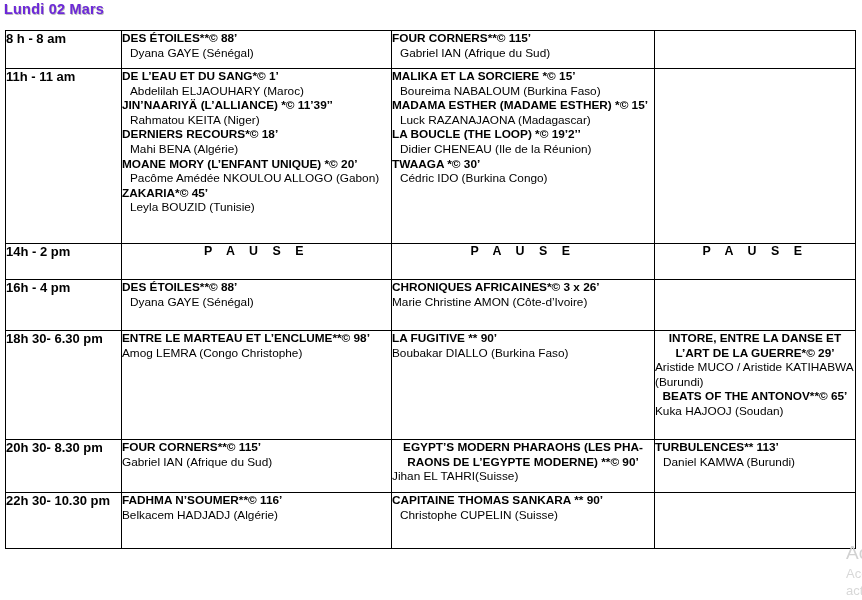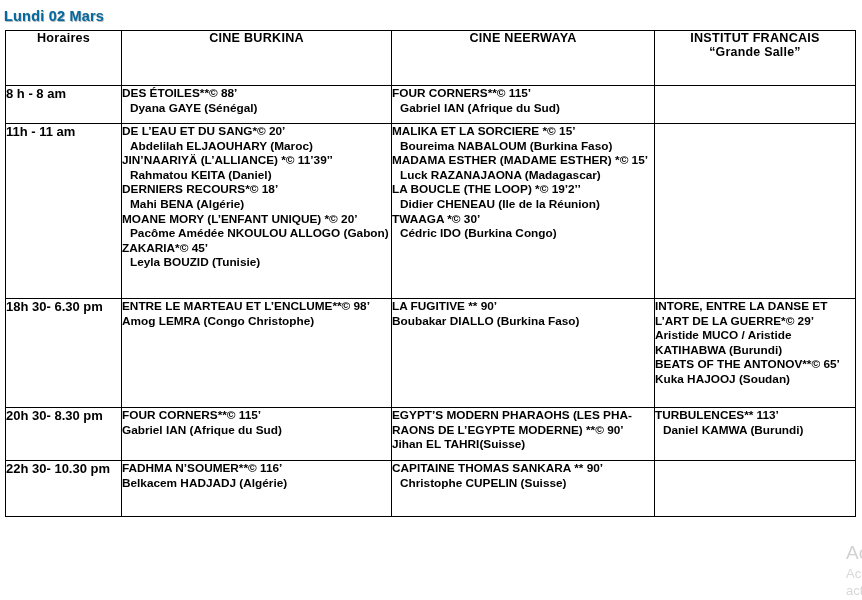--- a/index.html
+++ b/index.html
@@ -13,25 +13,25 @@
     position: relative;
     overflow: hidden;
     font-family: "Liberation Sans", sans-serif;
     color: #000000;
   }
 
   
   #page-title {
     position: absolute;
     left: 4px;
-    top: 8px;
+    top: 1px;
     font-size: 14.5px;
     font-weight: bold;
     letter-spacing: 0.2px;
-    color: #0369a1;
+    color: #6d28d9;
     text-shadow: 0.7px 0.7px 0 #bdbdbd, -0.4px -0.4px 0 #d8d8d8;
     white-space: nowrap;
   }
 
   
   #schedule-table {
     position: absolute;
     left: 5px;
     top: 30px;
     width: 850px;
@@ -81,23 +81,23 @@
   .prog-cell {
     padding: 5px 0 4px 6px;
     font-size: 11.8px;
     line-height: 14.6px;
     margin-left: 32px;
   }
   .prog-cell .film {
     font-weight: bold;
     white-space: nowrap;
   }
-  .prog-cell .film.wrap { white-space: normal; }
+  .prog-cell .film.wrap { white-space: normal; text-align: center; }
   .prog-cell .dir {
-    font-weight: bold;
+    font-weight: normal;
     padding-left: 8px;
     white-space: nowrap;
   }
   .prog-cell .dir.nopad { padding-left: 0; }
   .prog-cell .dir.wrap { white-space: normal; padding-left: 0; }
 
   
   .pause-cell {
     text-align: center;
     vertical-align: middle;
@@ -142,71 +142,80 @@
 <div id="page-title">Lundi 02 Mars</div>
 
 <table id="schedule-table">
   <colgroup>
     <col class="c-time">
       <col class="c-burk">
       <col class="c-neer">
       <col class="c-inst">
   </colgroup>
   <tbody>
-    <tr class="row-h-hdr">
-      <td class="hdr-cell">Horaires</td>
-      <td class="hdr-cell">CINE BURKINA</td>
-      <td class="hdr-cell">CINE NEERWAYA</td>
-      <td class="hdr-cell">
-        <span>INSTITUT FRANCAIS</span>
-        <span class="sub">“Grande Salle”</span>
-      </td>
-    </tr>
 
     <tr class="row-h-1">
       <td class="time-cell">8 h - 8 am</td>
       <td class="prog-cell">
         <div class="film">DES ÉTOILES**© 88’</div>
         <div class="dir">Dyana  GAYE (Sénégal)</div>
       </td>
       <td class="prog-cell">
         <div class="film">FOUR CORNERS**© 115’</div>
         <div class="dir">Gabriel IAN (Afrique du Sud)</div>
       </td>
       <td class="prog-cell empty-cell"></td>
     </tr>
 
     <tr class="row-h-2">
       <td class="time-cell">11h - 11 am</td>
       <td class="prog-cell">
-        <div class="film">DE L’EAU ET DU SANG*© 20’</div>
+        <div class="film">DE L’EAU ET DU SANG*© 1’</div>
         <div class="dir">Abdelilah ELJAOUHARY (Maroc)</div>
         <div class="film">JIN’NAARIYÄ (L’ALLIANCE) *© 11’39’’</div>
-        <div class="dir">Rahmatou KEITA (Daniel)</div>
+        <div class="dir">Rahmatou KEITA (Niger)</div>
         <div class="film">DERNIERS RECOURS*© 18’</div>
         <div class="dir">Mahi BENA (Algérie)</div>
         <div class="film">MOANE MORY (L’ENFANT UNIQUE) *© 20’</div>
         <div class="dir">Pacôme Amédée NKOULOU ALLOGO  (Gabon)</div>
         <div class="film">ZAKARIA*© 45’</div>
         <div class="dir">Leyla BOUZID (Tunisie)</div>
       </td>
       <td class="prog-cell">
         <div class="film">MALIKA ET LA SORCIERE *©  15’</div>
         <div class="dir">Boureima NABALOUM (Burkina Faso)</div>
         <div class="film">MADAMA ESTHER (MADAME ESTHER) *©  15’</div>
         <div class="dir">Luck RAZANAJAONA (Madagascar)</div>
         <div class="film">LA BOUCLE  (THE LOOP) *©  19’2’’</div>
         <div class="dir">Didier CHENEAU (Ile de la Réunion)</div>
         <div class="film">TWAAGA *© 30’</div>
         <div class="dir">Cédric IDO (Burkina Congo)</div>
       </td>
       <td class="prog-cell empty-cell"></td>
     </tr>
 
-
+    <tr class="row-h-pause">
+      <td class="time-cell">14h - 2 pm</td>
+      <td class="pause-cell">P A U S E</td>
+      <td class="pause-cell">P A U S E</td>
+      <td class="pause-cell">P A U S E</td>
+    </tr>
+
+    <tr class="row-h-16">
+      <td class="time-cell">16h - 4 pm</td>
+      <td class="prog-cell">
+        <div class="film">DES ÉTOILES**© 88’</div>
+        <div class="dir">Dyana  GAYE (Sénégal)</div>
+      </td>
+      <td class="prog-cell">
+        <div class="film">CHRONIQUES AFRICAINES*© 3 x 26’</div>
+        <div class="dir nopad">Marie Christine AMON (Côte-d’Ivoire)</div>
+      </td>
+      <td class="prog-cell empty-cell"></td>
+    </tr>
 
     <tr class="row-h-18">
       <td class="time-cell">18h 30- 6.30 pm</td>
       <td class="prog-cell">
         <div class="film">ENTRE LE MARTEAU ET L’ENCLUME**© 98’</div>
         <div class="dir nopad">Amog LEMRA (Congo Christophe)</div>
       </td>
       <td class="prog-cell">
         <div class="film">LA FUGITIVE ** 90’</div>
         <div class="dir nopad">Boubakar DIALLO (Burkina Faso)</div>

